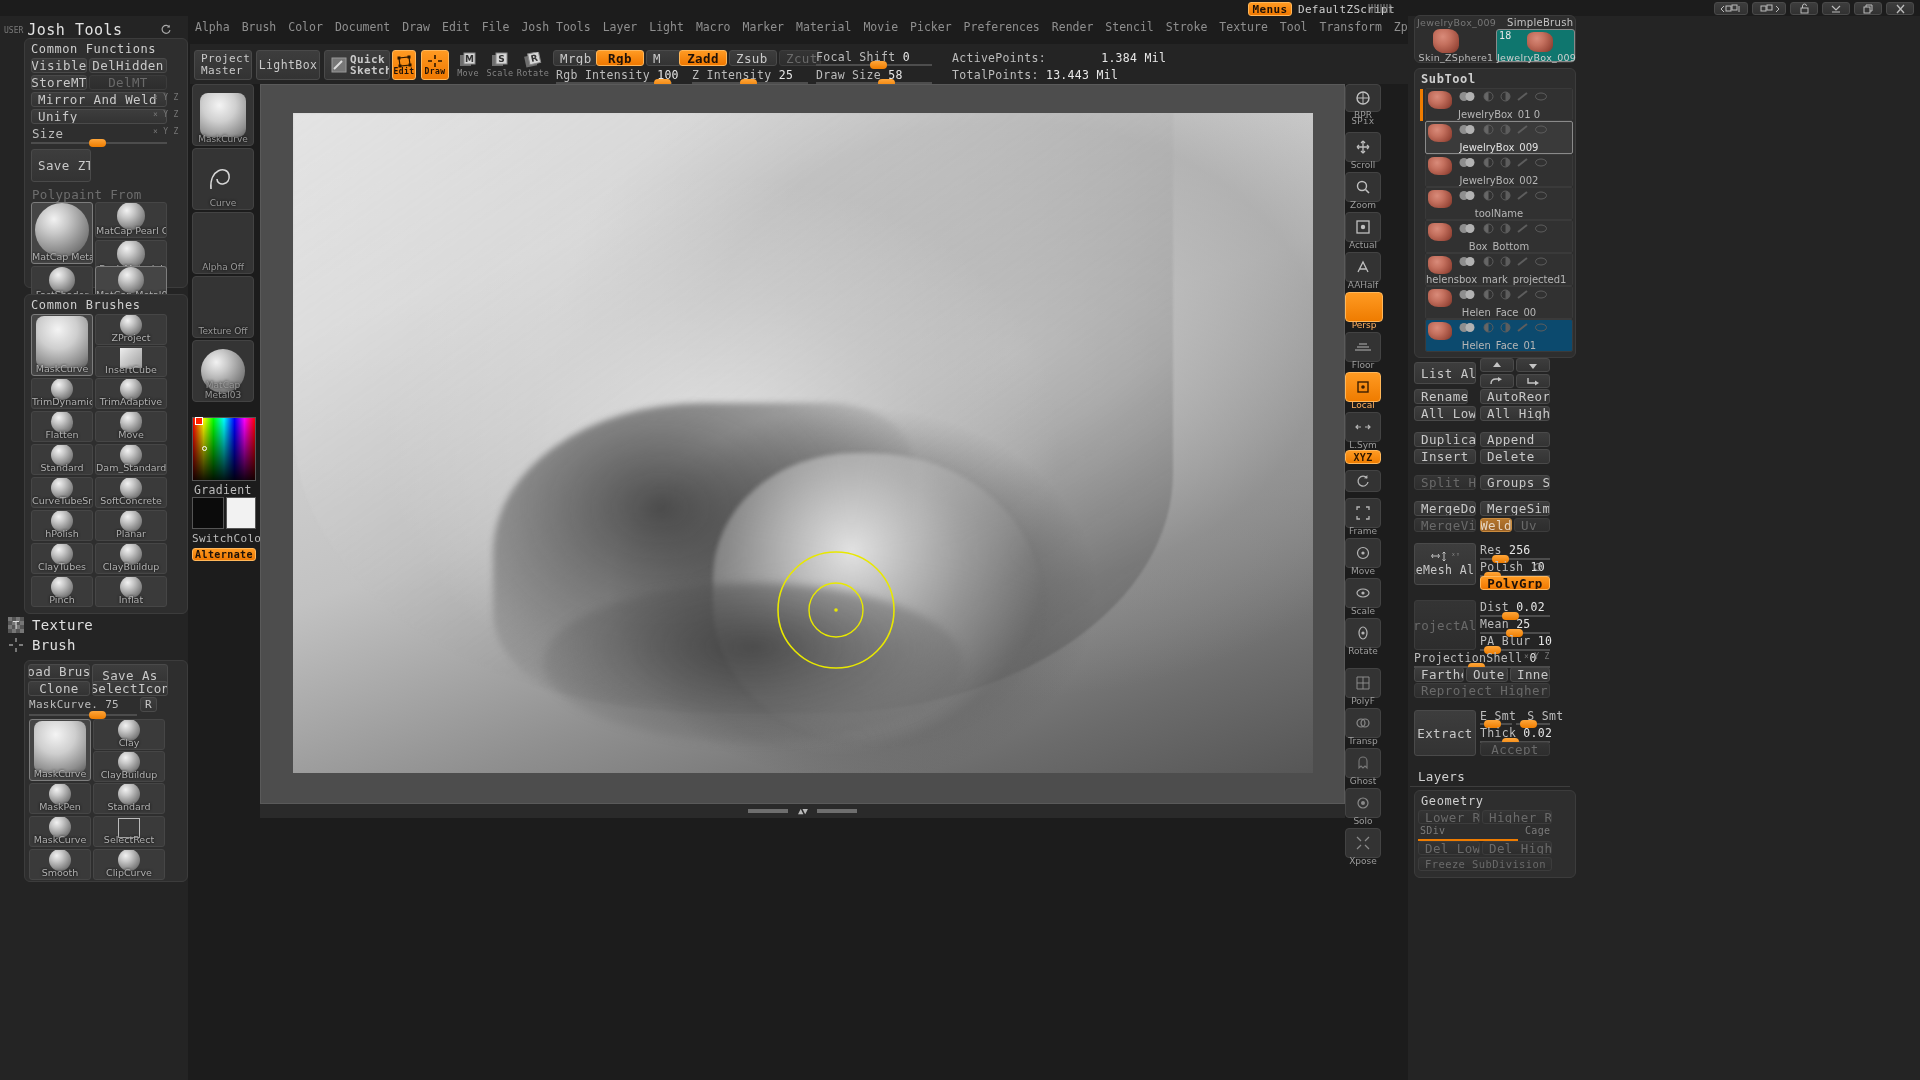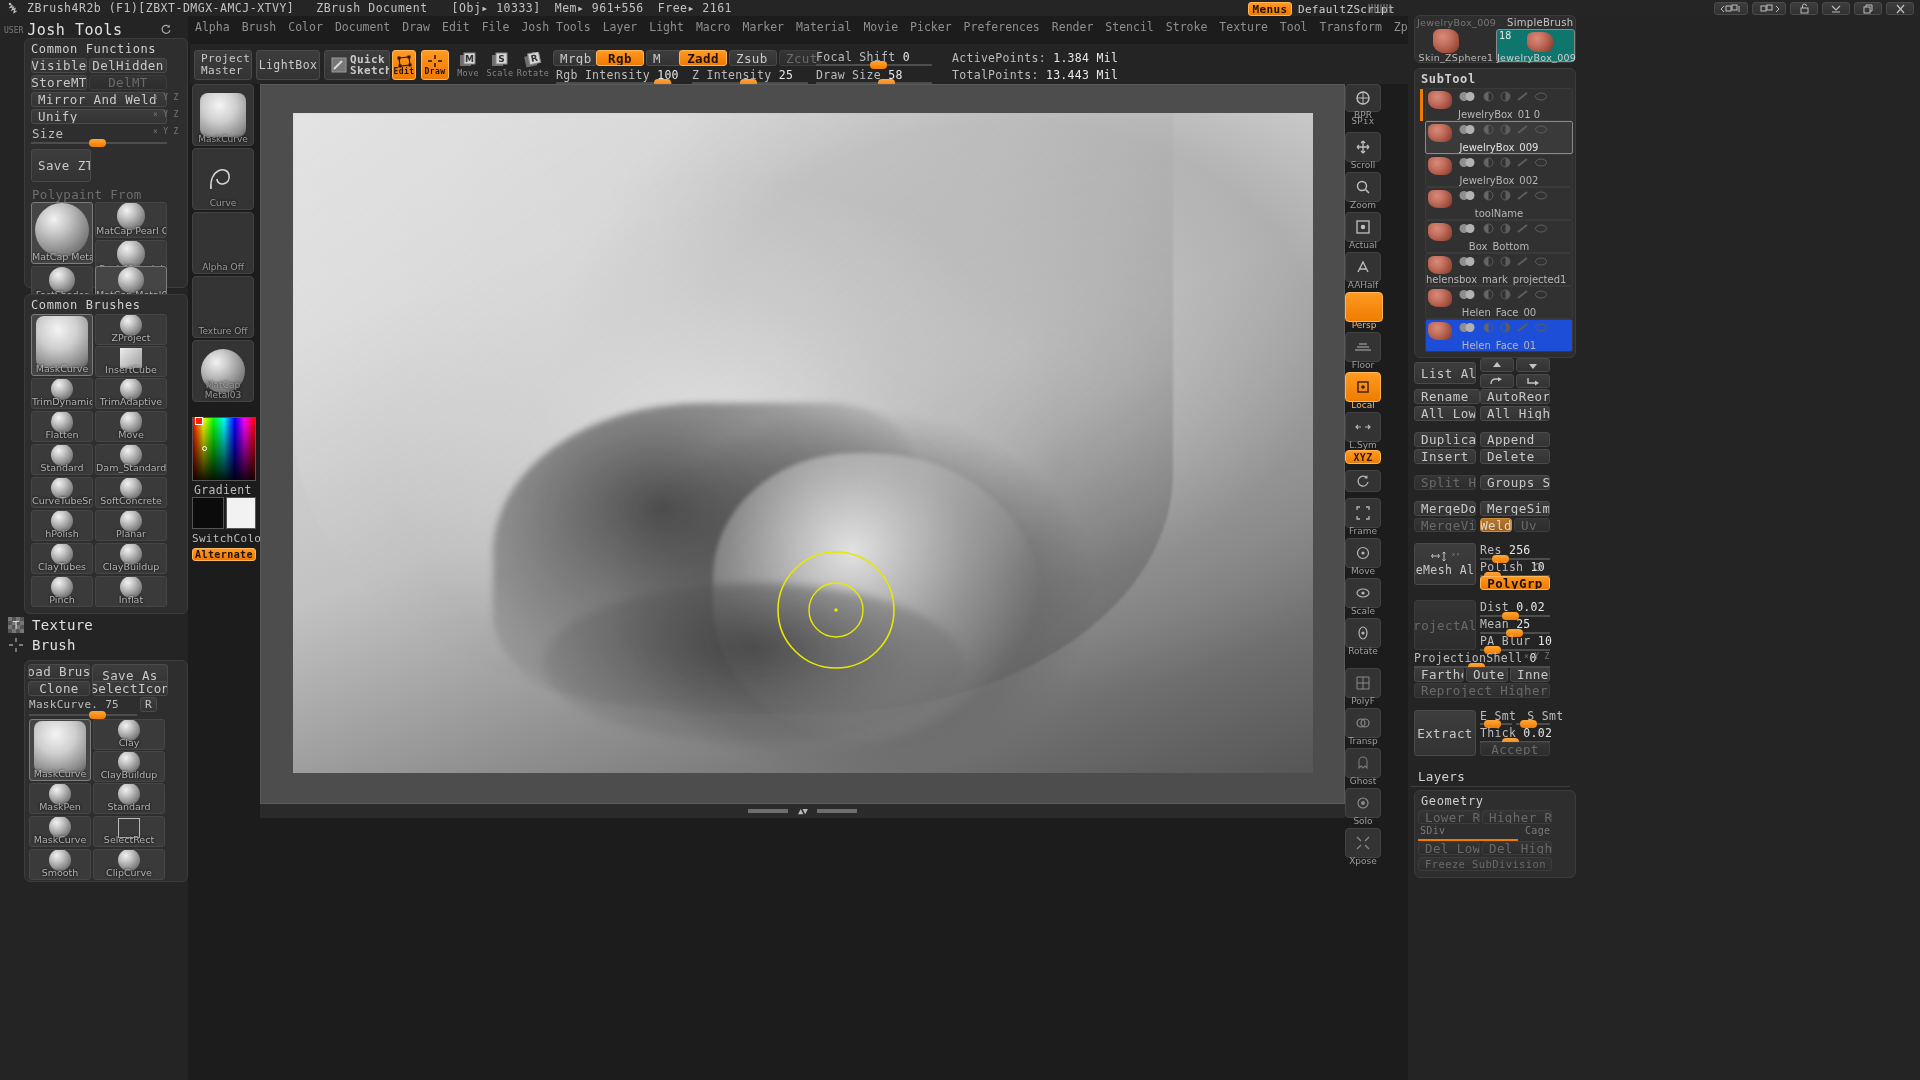--- a/index.html
+++ b/index.html
@@ -93,33 +93,20 @@
 
   svg { display:block; }
   .thumb { background:radial-gradient(circle at 38% 32%, #d98b7a 0%, #c4705e 35%, #9b4a3b 75%, #6e3227 100%);
            border-radius:26% 40% 32% 44%; }
 </style>
 </head>
 <body>
 
 <div id="root">
 
-  <div id="titlebar">
-    <span style="margin-left:6px;display:inline-block;">
-      <svg width="13" height="13" viewBox="0 0 13 13">
-          <path d="M3 1.5 L6 3.5 L4.2 5.5 L7.5 5 L6 8 L9 6.5 L8 10.5 L10.5 9" stroke="#bdbdbd" stroke-width="1.2" fill="none"></path>
-          <circle cx="4" cy="2" r="1.2" fill="#bdbdbd"></circle>
-        </svg>
-    </span>
-    <span class="tt" style="margin-left:8px;">ZBrush4R2b (F1)[ZBXT-DMGX-AMCJ-XTVY]</span>
-    <span class="tt" style="margin-left:22px;">ZBrush Document</span>
-    <span class="tt" style="margin-left:24px;">[Obj▸ 10333]</span>
-    <span class="tt" style="margin-left:14px;">Mem▸ 961+556</span>
-    <span class="tt" style="margin-left:14px;">Free▸ 2161</span>
-  </div>
 
   <div class="btn on" style="position:absolute;left:1248px;top:2px;width:44px;height:14px;justify-content:center;font-size:11px;border-radius:3px;">Menus</div>
   <div class="lbl" style="position:absolute;left:1298px;top:3px;font-size:11px;color:#cfcfcf;">DefaultZScript</div>
   <div style="position:absolute;left:1368px;top:3px;display:flex;gap:2px;">
     <svg width="26" height="11" viewBox="0 0 26 11">
         <g stroke="#8c8c8c" stroke-width="1" fill="none">
           <path d="M1 1 V10 M4 1 V10 M7 1 V10 M10 1 V10 M13 1 V10 M16 1 V10 M19 1 V10 M22 1 V10"></path>
         </g>
       </svg>
   </div>
@@ -468,21 +455,21 @@
     <span>Draw Size</span>
     <span style="color:#e6e6e6;">58</span>
   </div>
   <div class="slider" style="position:absolute;left:816px;top:79px;width:116px;">
     <div class="track"></div>
       <div class="knob" style="left:62px;"></div>
   </div>
 
   <div class="lbl" style="position:absolute;left:952px;top:51px;font-size:11.5px;">
     <span>ActivePoints:</span>
-    <span style="color:#e8e8e8;">1.384 Mil</span>
+    <span style="color:#e8e8e8;margin-left:48px;">1.384 Mil</span>
   </div>
   <div class="lbl" style="position:absolute;left:952px;top:68px;font-size:11.5px;">
     <span>TotalPoints:</span>
     <span style="color:#e8e8e8;">13.443 Mil</span>
   </div>
 
   <div id="lefticons">
     <div class="licon">
       <div style="width:46px;height:44px;border-radius:8px;background:radial-gradient(circle at 42% 28%, #f4f4f4 0%, #cfcfcf 40%, #8f8f8f 80%, #5c5c5c 100%);"></div>
       <span class="cap">MaskCurve</span>
@@ -1005,21 +992,21 @@
               </svg>
             </span>
             <span>
               <svg width="14" height="11" viewBox="0 0 14 11">
                 <ellipse cx="7" cy="5.5" rx="5.5" ry="3.5" fill="none" stroke="#5d5d5d" stroke-width="1"></ellipse>
               </svg>
             </span>
           </div>
           <div style="position: absolute; left: 0px; right: 0px; bottom: 0px; text-align: center; font-size: 10px; color: rgb(182, 182, 182); font-family: &quot;DejaVu Sans&quot;, sans-serif; white-space: nowrap; overflow: hidden;">Helen_Face_00</div>
         </div>
-        <div style="position: relative; height: 33px; margin-bottom: 8px; border: 1px solid rgb(58, 58, 58); background: #1d4ed8; border-radius: 2px;">
+        <div style="position: relative; height: 33px; margin-bottom: 8px; border: 1px solid rgb(58, 58, 58); background: #0c4a6e; border-radius: 2px;">
           <div class="thumb" style="position: absolute; left: 2px; top: 2px; width: 24px; height: 18px;"></div>
           <div style="position: absolute; left: 32px; top: 2px; display: flex; gap: 4px; align-items: center;">
             <span>
               <svg width="20" height="11" viewBox="0 0 20 11">
                 <circle cx="6" cy="5.5" r="4.5" fill="#8e8e8e"></circle>
                 <circle cx="12" cy="5.5" r="4.5" fill="#b2b2b2"></circle>
               </svg>
             </span>
             <span>
               <svg width="13" height="11" viewBox="0 0 13 11">
@@ -1065,21 +1052,21 @@
         <path d="M1 7 Q1 2 6 2 L9 2" stroke="#c4c4c4" stroke-width="1.4" fill="none"></path>
         <path d="M8 0 L12 2.2 L8 4.4 Z" fill="#c4c4c4"></path>
       </svg>
   </div>
   <div class="btn ctr" style="position:absolute;left:1516px;top:374px;width:34px;height:14px;">
     <svg width="14" height="9" viewBox="0 0 14 9">
         <path d="M2 1 L2 6 L10 6" stroke="#c4c4c4" stroke-width="1.4" fill="none"></path>
         <path d="M9 3.5 L13 6 L9 8.5 Z" fill="#c4c4c4"></path>
       </svg>
   </div>
-  <div class="btn" style="position:absolute;left:1414px;top:389px;width:66px;height:15px;">Rename</div>
+  <div class="btn" style="position:absolute;left:1414px;top:389px;width:54px;height:15px;">Rename</div>
   <div class="btn" style="position:absolute;left:1480px;top:389px;width:70px;height:15px;">AutoReorder</div>
   <div class="btn" style="position:absolute;left:1414px;top:406px;width:62px;height:15px;">All Low</div>
   <div class="btn" style="position:absolute;left:1480px;top:406px;width:70px;height:15px;">All High</div>
 
   <div class="btn" style="position:absolute;left:1414px;top:432px;width:62px;height:15px;">Duplicate</div>
   <div class="btn" style="position:absolute;left:1480px;top:432px;width:70px;height:15px;">Append</div>
   <div class="btn" style="position:absolute;left:1414px;top:449px;width:62px;height:15px;">Insert</div>
   <div class="btn" style="position:absolute;left:1480px;top:449px;width:70px;height:15px;">Delete</div>
 
   <div class="btn dim" style="position:absolute;left:1414px;top:475px;width:62px;height:15px;">Split Hidden</div>

